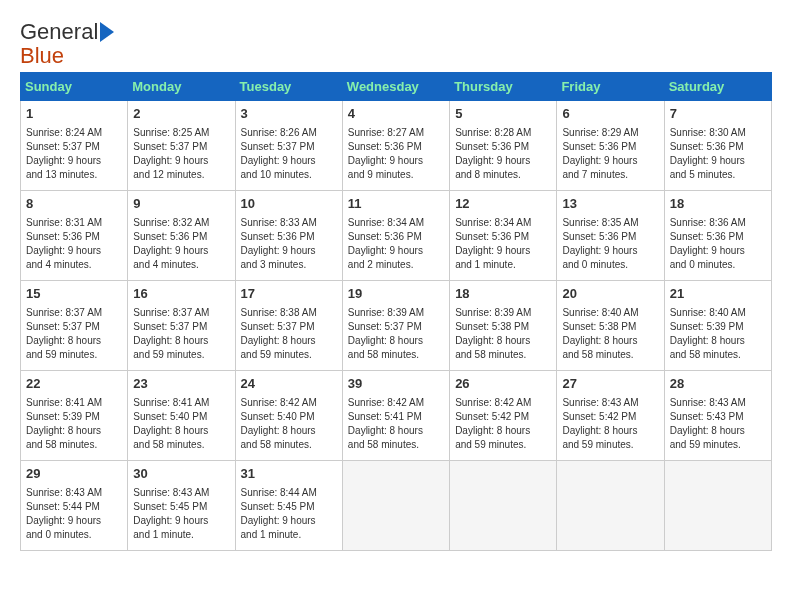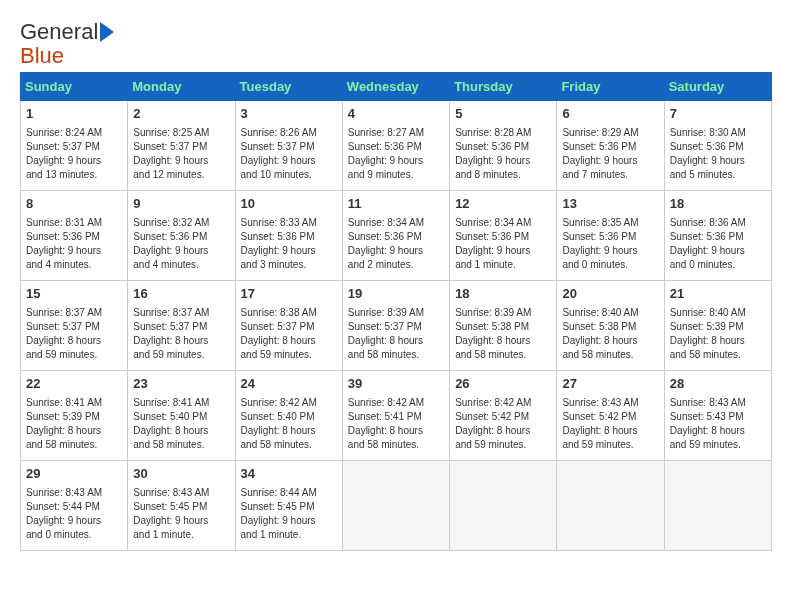--- a/index.html
+++ b/index.html
@@ -242,21 +242,21 @@
       <tr>
         <td>
           <span class="day-num">29</span>
           <div class="day-info">Sunrise: 8:43 AM<br>Sunset: 5:44 PM<br>Daylight: 9 hours<br>and 0 minutes.</div>
         </td>
         <td>
           <span class="day-num">30</span>
           <div class="day-info">Sunrise: 8:43 AM<br>Sunset: 5:45 PM<br>Daylight: 9 hours<br>and 1 minute.</div>
         </td>
         <td>
-          <span class="day-num">34</span>
+          <span class="day-num">31</span>
           <div class="day-info">Sunrise: 8:44 AM<br>Sunset: 5:45 PM<br>Daylight: 9 hours<br>and 1 minute.</div>
         </td>
         <td class="empty"></td>
         <td class="empty"></td>
         <td class="empty"></td>
         <td class="empty"></td>
       </tr>
     </tbody>
 </table>
 

